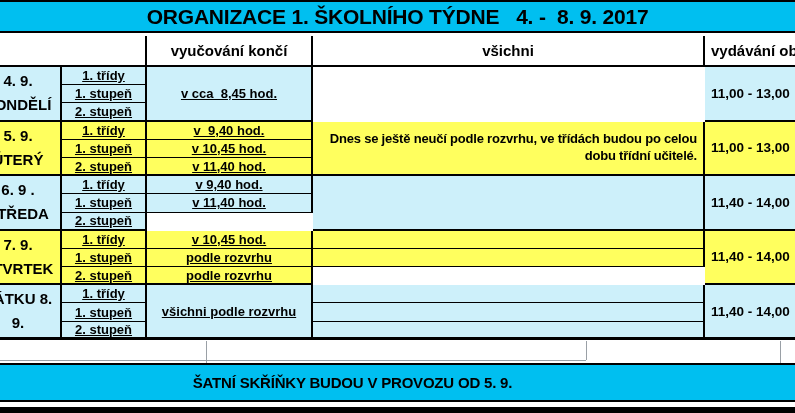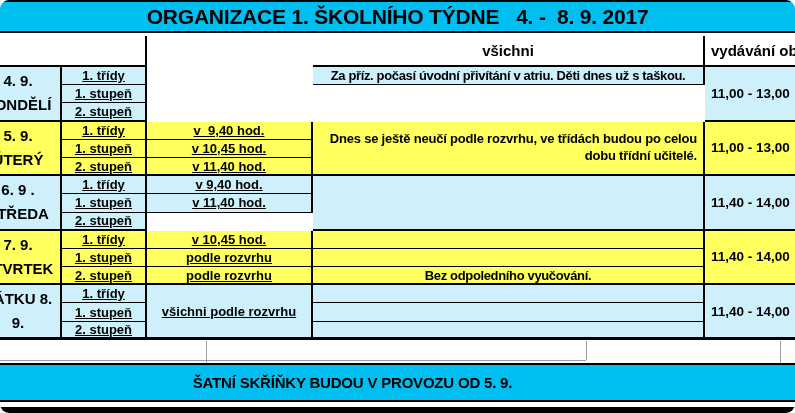--- a/index.html
+++ b/index.html
@@ -1,18 +1,18 @@
 <!DOCTYPE html>
 <html style="--title-bar-cyan: #00bff0; --row-cyan: #cdf0fa; --row-yellow: #ffff5e; --grid-border: #000000; --faint-grid: #9aa0a6;"><head>
 <meta charset="utf-8">
 <style>
   html,body{margin:0;padding:0;background:#fff;}
   .screen{
     position:relative;width:795px;height:413px;overflow:hidden;background:#fff;
-    font-family:"Liberation Sans","DejaVu Sans",sans-serif;font-weight:bold;color:#000;border-radius:9px;
+    font-family:"Liberation Sans","DejaVu Sans",sans-serif;font-weight:bold;color:#000;
   }
   
   .title-bar{
     position:absolute;left:0;top:0;width:795px;height:33px;box-sizing:border-box;
     background:var(--title-bar-cyan,#00bff0);
     border-top:2px solid var(--grid-border,#000);border-bottom:2px solid var(--grid-border,#000);
     display:flex;align-items:center;justify-content:center;
   }
   .title-bar span{font-size:21px;white-space:pre;letter-spacing:-0.2px;}
   
@@ -60,42 +60,45 @@
 
 <div class="screen">
 
   <div class="title-bar">
     <span>ORGANIZACE 1. ŠKOLNÍHO TÝDNE   4. -  8. 9. 2017</span>
   </div>
 
   <div class="tbl">
 
     <div class="cell hdr" style="grid-area:1/1/2/3"></div>
+    <div class="cell hdr" style="grid-area:1/3/2/4">
+      <span class="t15">vyučování končí</span>
+    </div>
     <div class="cell hdr" style="grid-area:1/4/2/5">
       <span class="t15">všichni</span>
     </div>
     <div class="cell hdr nbr left-pad" style="grid-area:1/5/2/6">
       <span class="t15">vydávání obědů</span>
     </div>
 
     <div class="cell bg-c bb2 day-cell" style="grid-area:2/1/5/2">
       <span>4. 9.</span>
       <span>PONDĚLÍ</span>
     </div>
     <div class="cell bg-c" style="grid-area:2/2/3/3">
         <span class="t13">1. třídy</span>
       </div>
     <div class="cell bg-c" style="grid-area:3/2/4/3">
         <span class="t13">1. stupeň</span>
       </div>
     <div class="cell bg-c bb2" style="grid-area:4/2/5/3">
         <span class="t13">2. stupeň</span>
       </div>
-    <div class="cell bg-c" style="grid-area:2/4/3/5">
-        <span class="note-line">Za příz. počasí úvodní přivítání v atriu. Děti dnes už s taškou.</span>
+    <div class="cell bg-c bb2" style="grid-area:2/3/5/4">
+        <span class="t13">v cca  8,45 hod.</span>
       </div>
     <div class="cell bg-c bb2 nbr left-pad" style="grid-area:2/5/5/6">
         <span class="lunch-val">11,00 - 13,00</span>
       </div>
 
     <div class="cell bg-y bb2 day-cell" style="grid-area:5/1/8/2">
       <span>5. 9.</span>
       <span>ÚTERÝ</span>
     </div>
     <div class="cell bg-y" style="grid-area:5/2/6/3">
@@ -169,23 +172,20 @@
         <span class="t13">podle rozvrhu</span>
       </div>
     <div class="cell bg-y bb2" style="grid-area:13/3/14/4">
         <span class="t13">podle rozvrhu</span>
       </div>
     <div class="cell bg-y" style="grid-area:11/4/12/5">
         <span class="note-line"></span>
       </div>
     <div class="cell bg-y" style="grid-area:12/4/13/5">
         <span class="note-line"></span>
-      </div>
-    <div class="cell bg-y bb2" style="grid-area:13/4/14/5">
-        <span class="note-line">Bez odpoledního vyučování.</span>
       </div>
     <div class="cell bg-y bb2 nbr left-pad" style="grid-area:11/5/14/6">
         <span class="lunch-val">11,40 - 14,00</span>
       </div>
 
     <div class="cell bg-c bb3 day-cell" style="grid-area:14/1/17/2">
       <span>PÁTKU 8.</span>
       <span>9.</span>
     </div>
     <div class="cell bg-c" style="grid-area:14/2/15/3">

